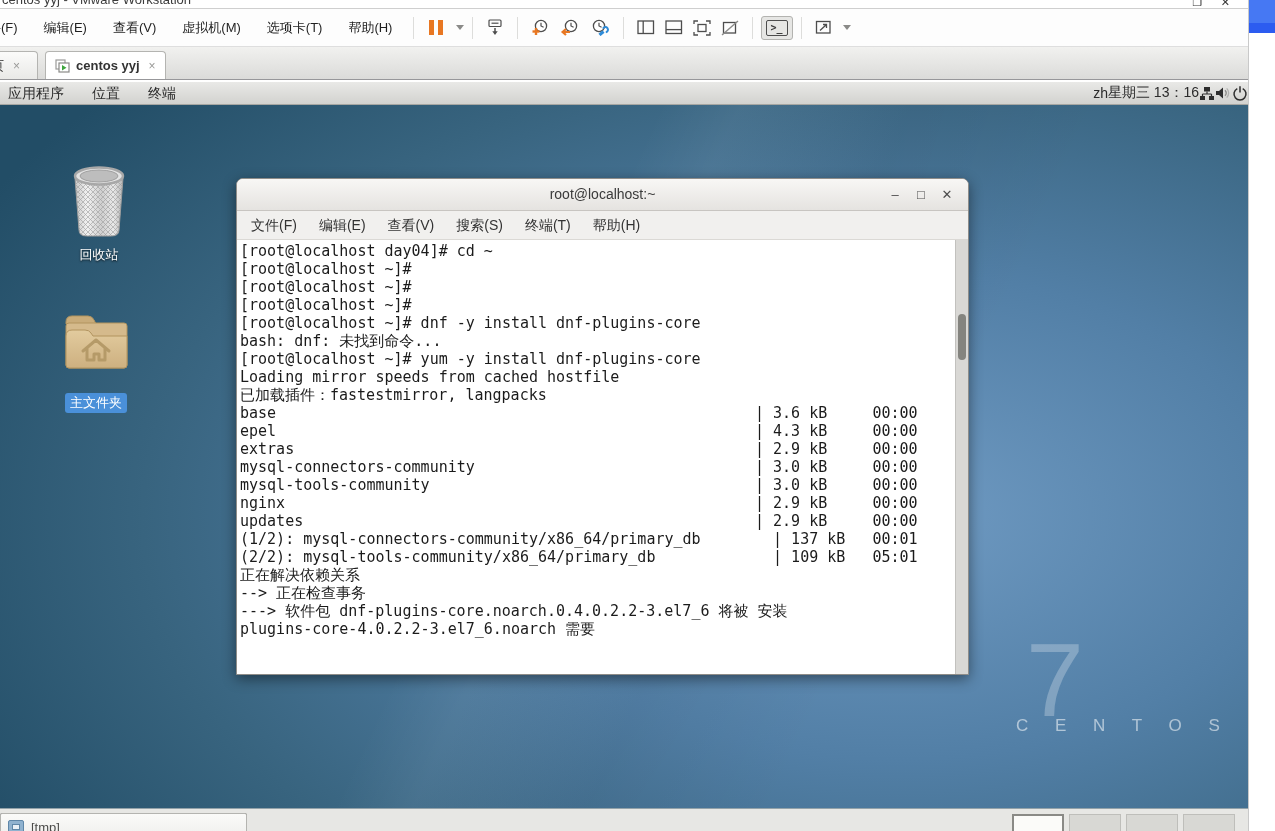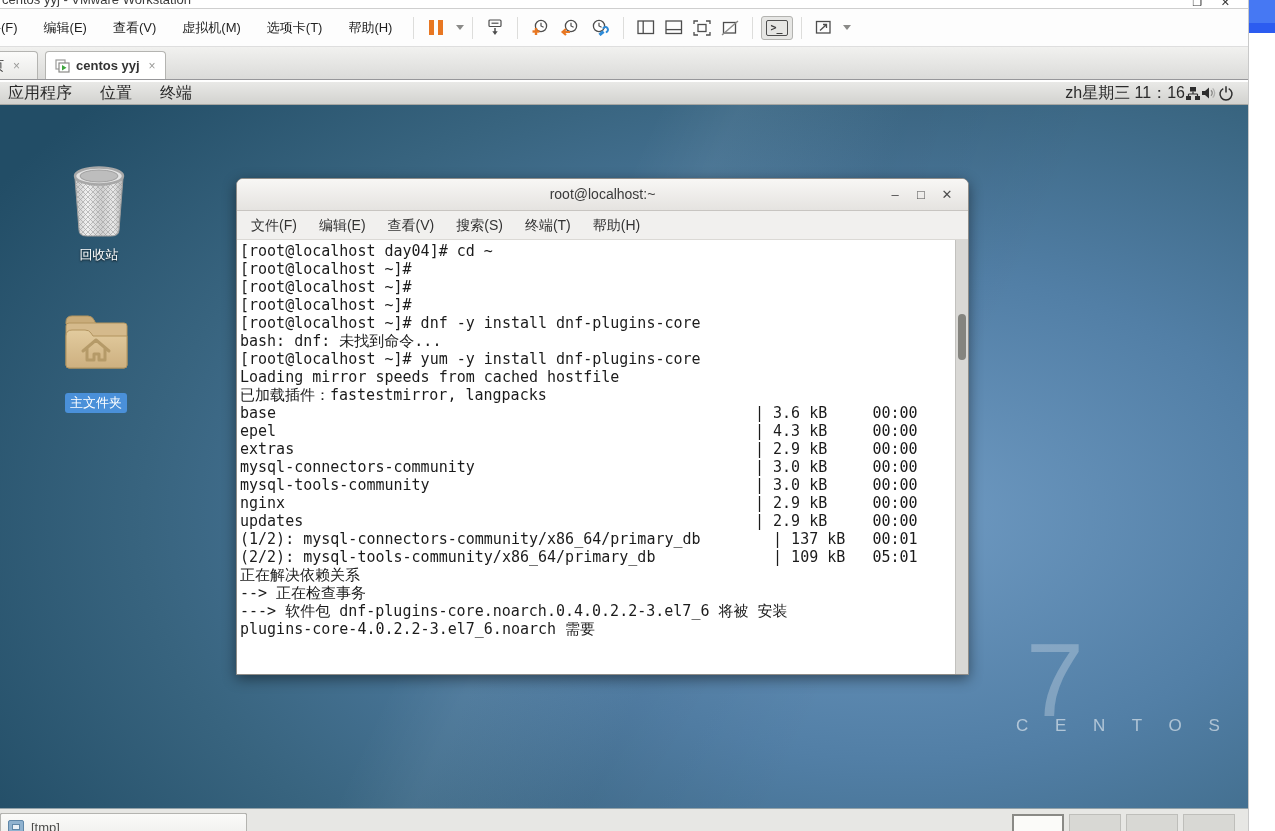--- a/index.html
+++ b/index.html
@@ -34,21 +34,21 @@
   .tab .x { margin-left:9px; color:#9a9a98; font-size:12px; font-weight:normal; }
   .tab .tab-vm-icon { margin-right:6px; display:inline-flex; }
 
   
   .vm-screen { position:absolute; left:0; top:82px; right:0; bottom:0; overflow:hidden;
     background:
       linear-gradient(115deg, rgba(255,255,255,0) 42%, rgba(255,255,255,0.05) 47%, rgba(0,0,0,0.04) 58%, rgba(255,255,255,0) 70%),
       radial-gradient(1050px 640px at 72% 58%, #6f9ac2 0%, #527fa6 38%, #38647f 72%, #224d66 100%);
   }
 
-  .gnome-panel { height:23px; background:linear-gradient(#e9e9e7,#d2d2cf); border-bottom:1px solid #a6a6a2; display:flex; align-items:center; font-size:16px; color:#2b2b2b; padding-right:14px; }
+  .gnome-panel { height:23px; background:linear-gradient(#e9e9e7,#d2d2cf); border-bottom:1px solid #a6a6a2; display:flex; align-items:center; font-size:14px; color:#2b2b2b; }
   .gp-menus { display:flex; margin-left:-6px; }
   .gp-menu-item { padding:0 14px; line-height:22px; }
   .gp-right { margin-left:auto; display:flex; align-items:center; }
   .gp-right .txt { color:#2b2b2b; }
   .gp-icon { display:inline-flex; }
 
   
   .desk-icon { position:absolute; width:92px; text-align:center; }
   .desk-icon .ic { display:block; margin:0 auto; }
   .desk-label { display:inline-block; margin-top:3px; font-size:13px; color:#fff; text-shadow:0 1px 2px rgba(0,0,0,.85); padding:1px 5px; border-radius:3px; }
@@ -222,21 +222,21 @@
     <div class="gnome-panel">
       <div class="gp-menus">
   <div class="gp-menu-item">应用程序</div>
 
   <div class="gp-menu-item">位置</div>
 
   <div class="gp-menu-item">终端</div>
 </div>
       <div class="gp-right">
         <span class="txt">zh</span>
-        <span class="txt">星期三 11：16</span>
+        <span class="txt">星期三 13：16</span>
         <span class="gp-icon">
           <svg width="16" height="15" viewBox="0 0 16 15">
               <rect x="5" y="1" width="6" height="4.5" fill="#2d2d2d"></rect>
               <path d="M8 5.5 V8 M3.5 8 H12.5 M3.5 8 V10 M12.5 8 V10" fill="none" stroke="#2d2d2d" stroke-width="1.2"></path>
               <rect x="1" y="10" width="5" height="4" fill="#2d2d2d"></rect>
               <rect x="10" y="10" width="5" height="4" fill="#2d2d2d"></rect>
             </svg>
         </span>
         <span class="gp-icon">
           <svg width="17" height="14" viewBox="0 0 17 14">

